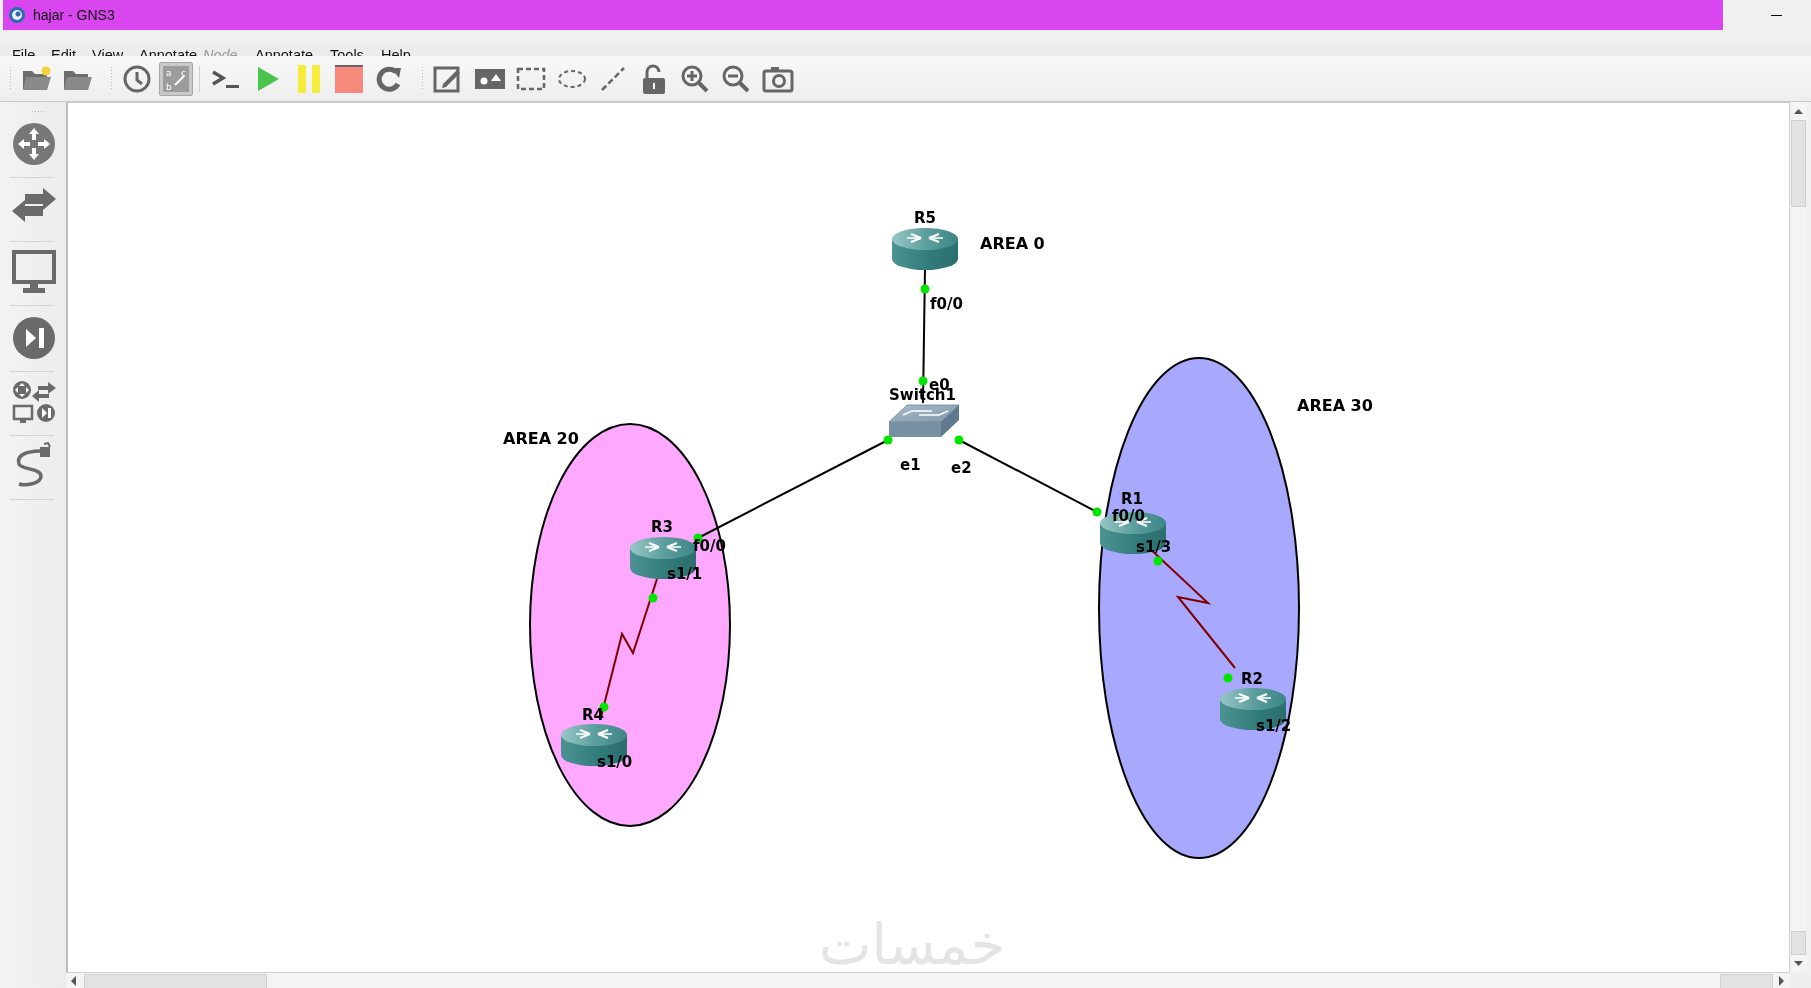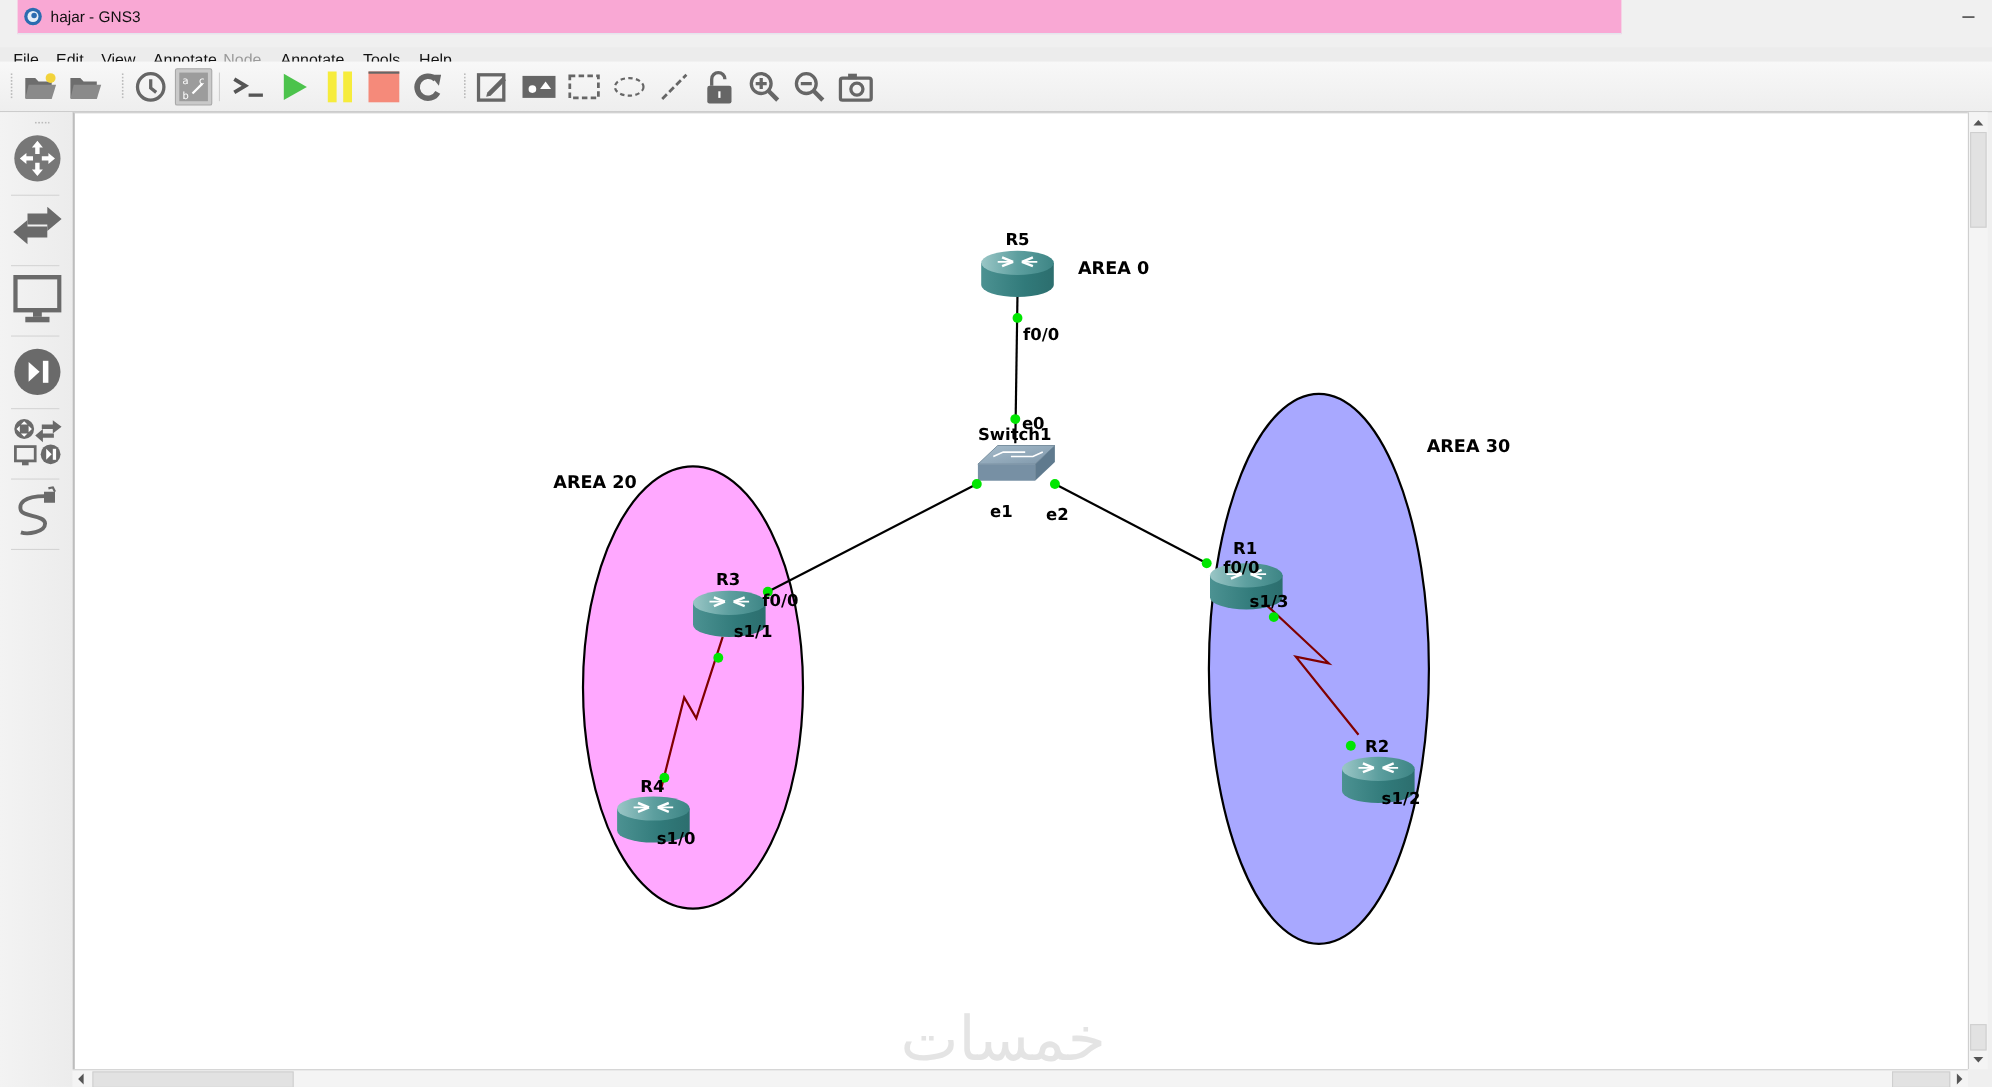--- a/index.html
+++ b/index.html
@@ -1,25 +1,25 @@
 <!DOCTYPE html>
 <html><head>
 <meta charset="utf-8">
 <style>
   * { box-sizing: border-box; margin: 0; padding: 0; }
   html, body { width: 1811px; height: 988px; overflow: hidden; background: #f0f0f0; font-family: "Liberation Sans", "DejaVu Sans", sans-serif; }
-  #titlebar { position: absolute; left: 16px; top: 0; width: 1458px; height: 31px; background: #f9a8d4; border-bottom: 1px solid #e3e7ee; }
+  #titlebar { position: absolute; left: 3px; top: 0; width: 1720px; height: 31px; background: #d946ef; border-bottom: 1px solid #e3e7ee; }
   #titlebar .app-icon { position: absolute; left: 5px; top: 6px; width: 18px; height: 18px; }
   #titlebar .title { position: absolute; left: 30px; top: 7px; font-size: 14px; color: #111; }
   #titlebar .min { position: absolute; left: 1763px; top: 4px; width: 22px; height: 22px; }
   #titlebar .min::after { content: ""; position: absolute; left: 5px; top: 11px; width: 11px; height: 1px; background: #000; }
 
   #menubar { position: absolute; left: 0; top: 43px; width: 1811px; height: 25px; background: #ececec; border-bottom: 1px solid #d6d6d6; }
   #menubar .mi { position: absolute; top: 4px; font-size: 14.5px; color: #111; }
-  #menubar .mi.disabled { color: #9a9a9a; }
+  #menubar .mi.disabled { color: #9a9a9a; font-style: italic; }
   #menubar .mi u { text-decoration: underline; }
 
   #toolbar { position: absolute; left: 0; top: 56px; width: 1811px; height: 46px; background: linear-gradient(#f8f8f8, #eeeeee); border-bottom: 1px solid #c8c8c8; }
   .tb { position: absolute; top: 6px; width: 34px; height: 34px; display: flex; align-items: center; justify-content: center; }
   .tb.active { background: #c9c9c9; border: 1px solid #a8a8a8; border-radius: 2px; }
   .grip { position: absolute; top: 10px; width: 3px; height: 24px; background-image: radial-gradient(#bbb 0.7px, transparent 0.8px); background-size: 3px 3px; }
   .sep { position: absolute; top: 10px; width: 1px; height: 26px; background: #d0d0d0; }
 
   #sidebar { position: absolute; left: 0; top: 102px; width: 66px; height: 886px; background: linear-gradient(90deg, #f3f3f3, #ececec); }
   .sb { position: absolute; left: 10px; width: 48px; height: 48px; display: flex; align-items: center; justify-content: center; }

